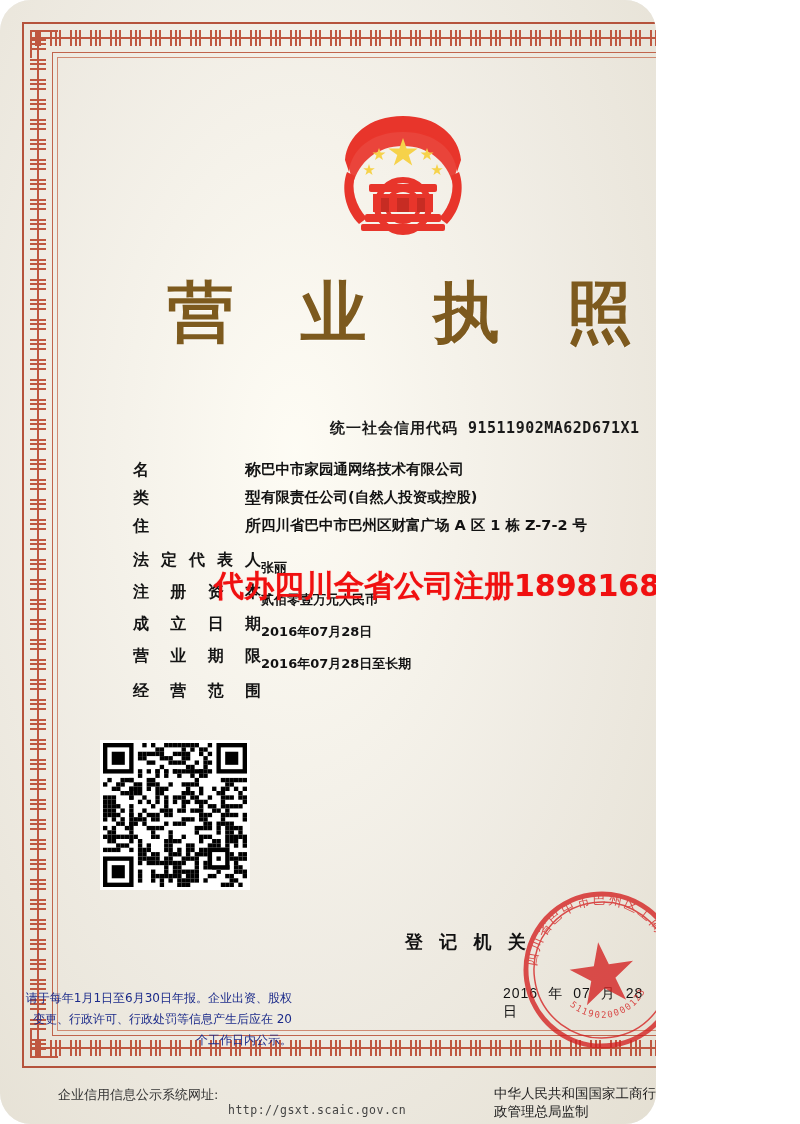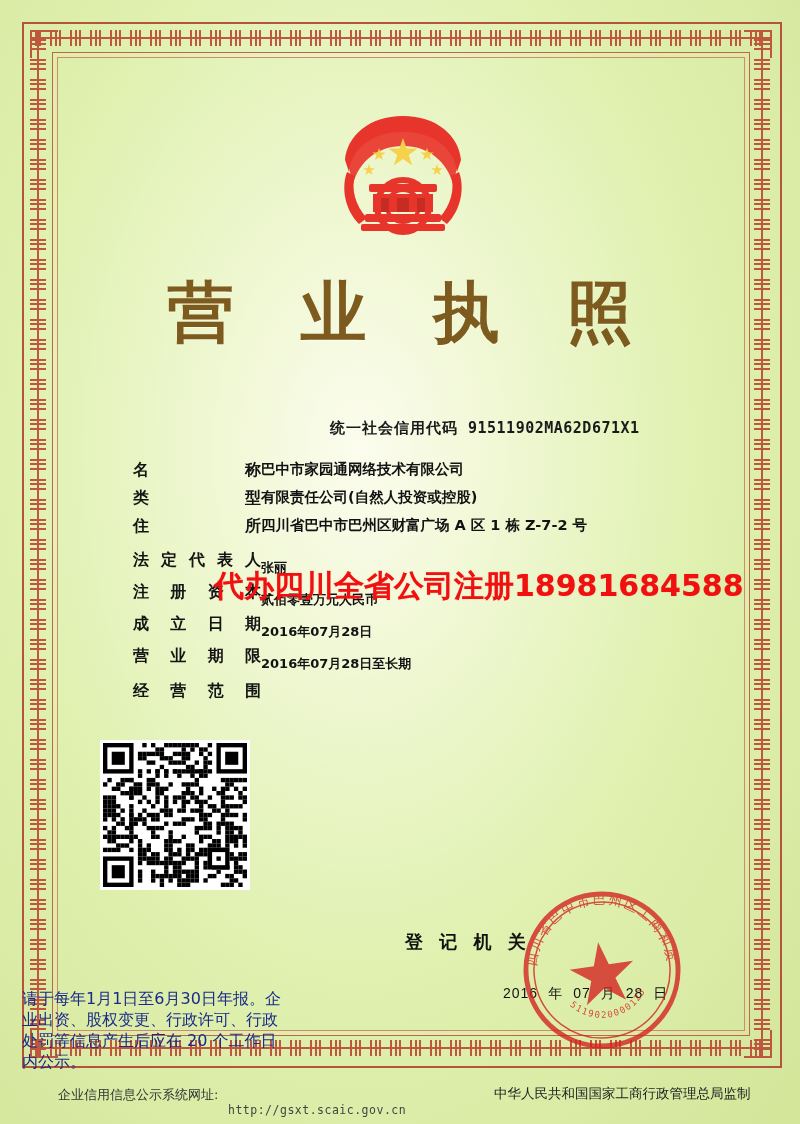--- a/index.html
+++ b/index.html
@@ -9,24 +9,25 @@
   body {
     width: 800px;
     height: 1124px;
     background: #ffffff;
     font-family: "Liberation Sans", sans-serif;
     overflow: hidden;
   }
 
   #page {
     position: relative;
-    width: 800px;
+    width: 656px;
     height: 1124px;
-    background: #bef264;
+    background: #e5e5e5;
     overflow: hidden;
+    border-radius: 31px;
   }
 
   
   .paper-tint {
     position: absolute;
     inset: 0;
     background:
       radial-gradient(ellipse at 45% 40%, rgba(255,253,245,0.95) 0%, rgba(246,240,226,0.6) 55%, rgba(228,219,196,0.55) 100%);
     pointer-events: none;
   }
@@ -268,24 +269,25 @@
     transform: rotate(-8deg);
   }
   .seal svg { width: 180px; height: 180px; }
 
   
   .footer-note {
     position: absolute;
     left: 22px;
     top: 988px;
     width: 270px;
-    font-size: 16px;
+    font-size: 12px;
     line-height: 21px;
     color: #1b2a8a;
     font-family: "DejaVu Sans", sans-serif;
+    text-align: right;
   }
   .footer-url {
     position: absolute;
     left: 228px;
     top: 1059px;
     font-size: 11.5px;
     color: #444;
     font-family: "DejaVu Sans Mono", monospace;
     letter-spacing: 0.5px;
     margin-top: 44px;

